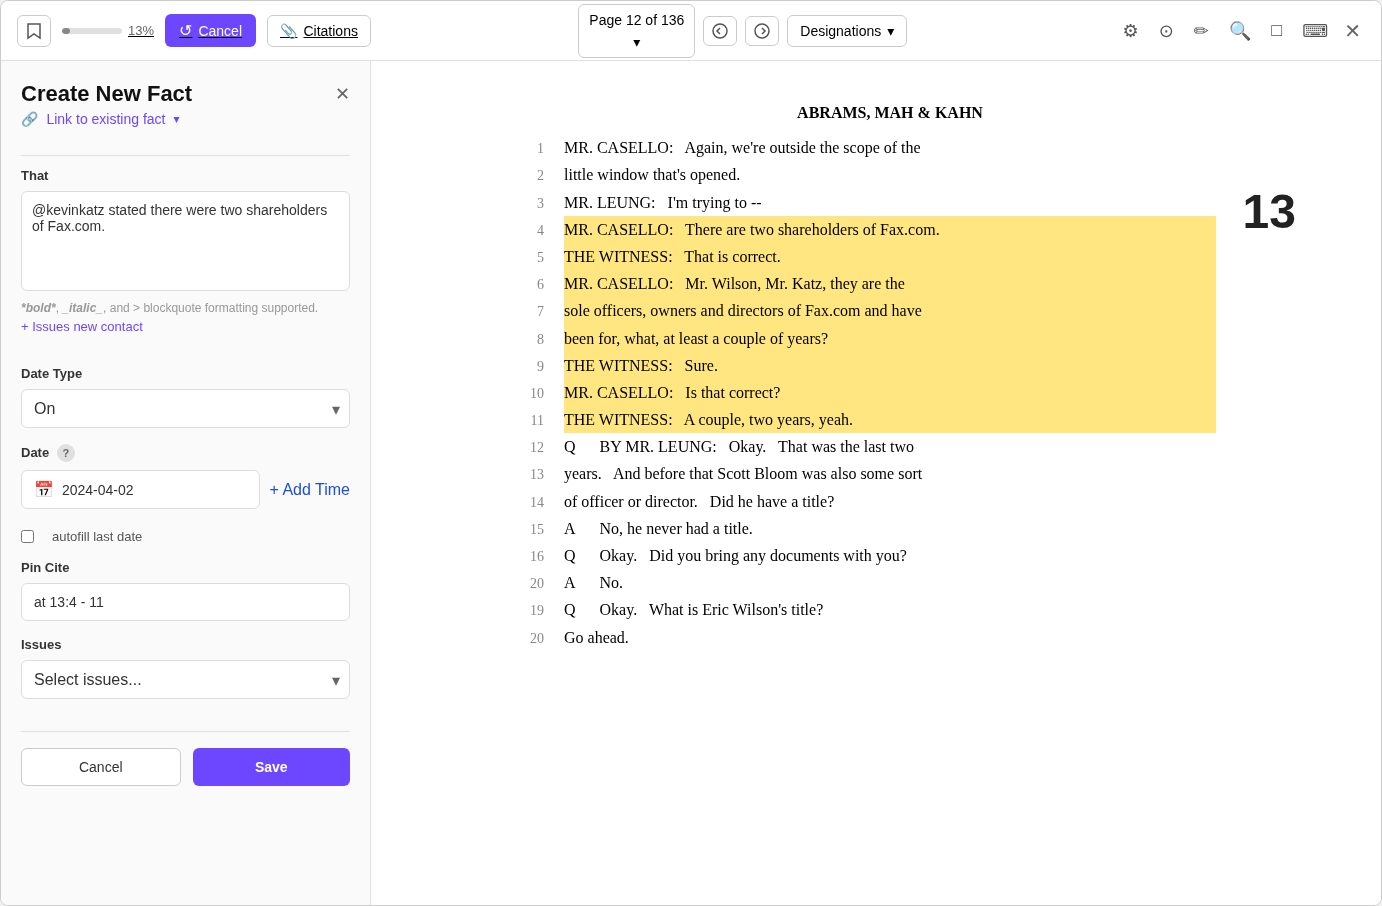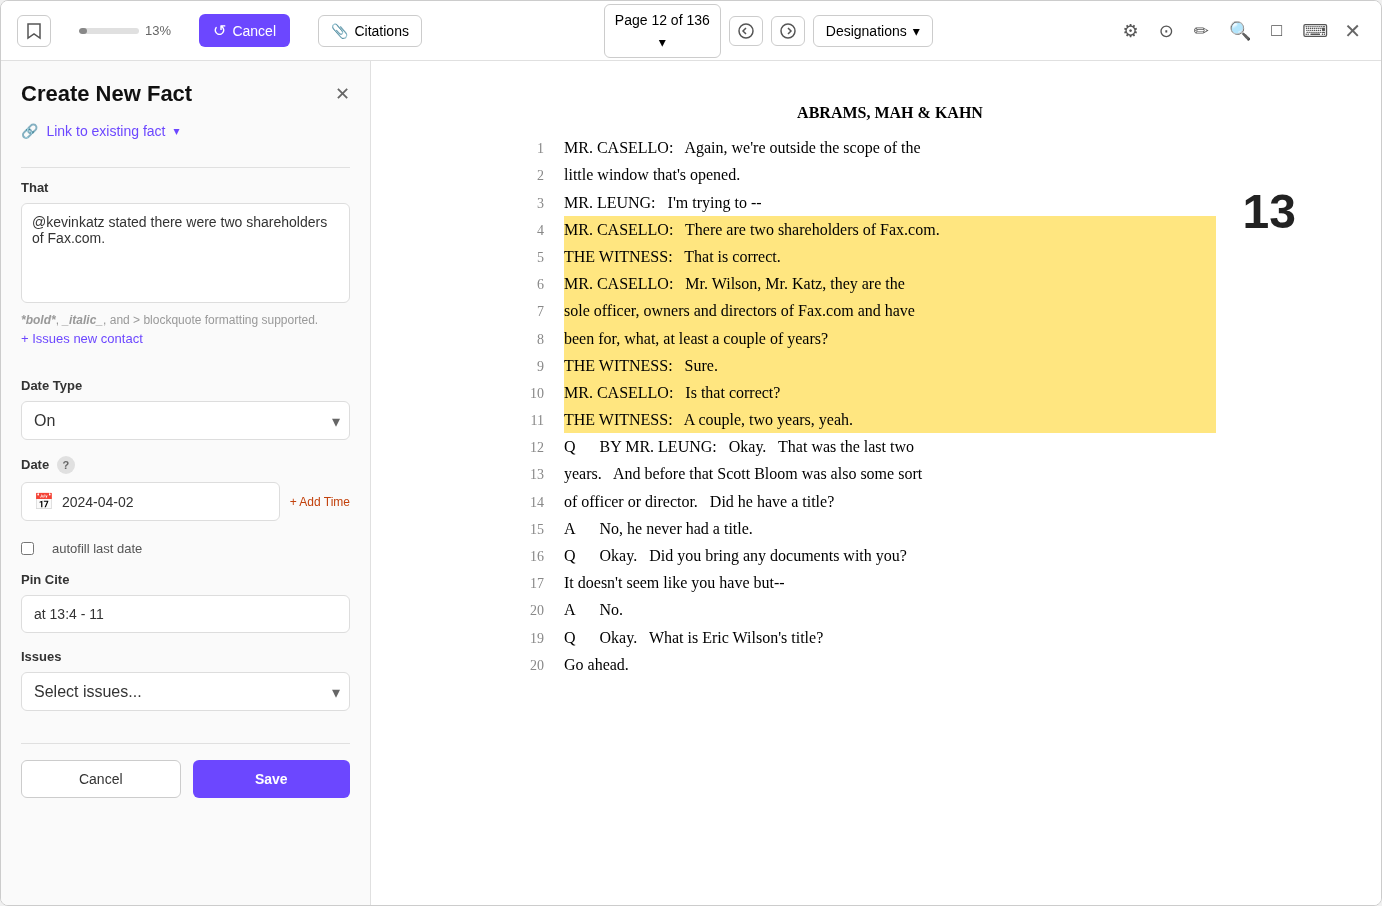--- a/index.html
+++ b/index.html
@@ -30,21 +30,22 @@
       padding: 8px 16px;
       border-bottom: 1px solid #e0e0e0;
       background: white;
       height: 60px;
       flex-shrink: 0;
     }
 
     .toolbar-left {
       display: flex;
       align-items: center;
-      gap: 28px;
+      gap: 11px;
+      text-decoration: underline;
     }
 
     .toolbar-center {
       display: flex;
       align-items: center;
       gap: 8px;
     }
 
     .btn-bookmark {
       background: none;
@@ -173,21 +174,21 @@
       display: flex;
       flex-direction: column;
       padding: 20px 20px 0 20px;
       overflow-y: auto;
     }
 
     .sidebar-header {
       display: flex;
       align-items: center;
       justify-content: space-between;
-      margin-bottom: 16px;
+      margin-bottom: 4px;
     }
 
     .sidebar-title {
       font-size: 22px;
       font-weight: 600;
       color: #111;
     }
 
     .close-sidebar-btn {
       background: none;
@@ -305,22 +306,22 @@
 
     .date-input-box input {
       border: none;
       outline: none;
       font-size: 14px;
       color: #333;
       width: 100%;
     }
 
     .add-time-link {
-      font-size: 12px;
-      color: #c2410c;
+      font-size: 16px;
+      color: #1d4ed8;
       cursor: pointer;
       white-space: nowrap;
     }
 
     .autofill-checkbox {
       display: flex;
       align-items: center;
       gap: 18px;
       font-size: 13px;
       color: #555;
@@ -610,21 +611,21 @@
         <div class="line-row">
           <span class="line-num">5</span>
           <span class="line-text highlighted">THE WITNESS:&nbsp;&nbsp; That is correct.</span>
         </div>
         <div class="line-row">
           <span class="line-num">6</span>
           <span class="line-text highlighted">MR. CASELLO:&nbsp;&nbsp; Mr. Wilson, Mr. Katz, they are the</span>
         </div>
         <div class="line-row">
           <span class="line-num">7</span>
-          <span class="line-text highlighted">sole officer, owners and directors of Fax.com and have</span>
+          <span class="line-text highlighted">sole officers, owners and directors of Fax.com and have</span>
         </div>
         <div class="line-row">
           <span class="line-num">8</span>
           <span class="line-text highlighted">been for, what, at least a couple of years?</span>
         </div>
         <div class="line-row">
           <span class="line-num">9</span>
           <span class="line-text highlighted">THE WITNESS:&nbsp;&nbsp; Sure.</span>
         </div>
         <div class="line-row">
@@ -650,24 +651,20 @@
         </div>
         <div class="line-row">
           <span class="line-num">15</span>
           <span class="line-text">A&nbsp;&nbsp;&nbsp;&nbsp;&nbsp; No, he never had a title.</span>
         </div>
         <div class="line-row">
           <span class="line-num">16</span>
           <span class="line-text">Q&nbsp;&nbsp;&nbsp;&nbsp;&nbsp; Okay.&nbsp;&nbsp; Did you bring any documents with you?</span>
         </div>
         <div class="line-row">
-          <span class="line-num">17</span>
-          <span class="line-text">It doesn't seem like you have but--</span>
-        </div>
-        <div class="line-row">
           <span class="line-num">20</span>
           <span class="line-text">A&nbsp;&nbsp;&nbsp;&nbsp;&nbsp; No.</span>
         </div>
         <div class="line-row">
           <span class="line-num">19</span>
           <span class="line-text">Q&nbsp;&nbsp;&nbsp;&nbsp;&nbsp; Okay.&nbsp;&nbsp; What is Eric Wilson's title?</span>
         </div>
         <div class="line-row">
           <span class="line-num">20</span>
           <span class="line-text">Go ahead.</span>

